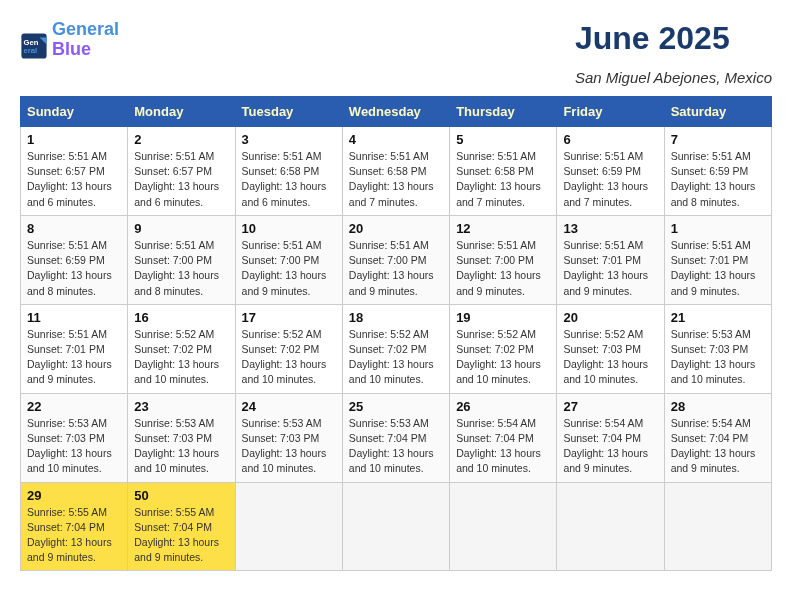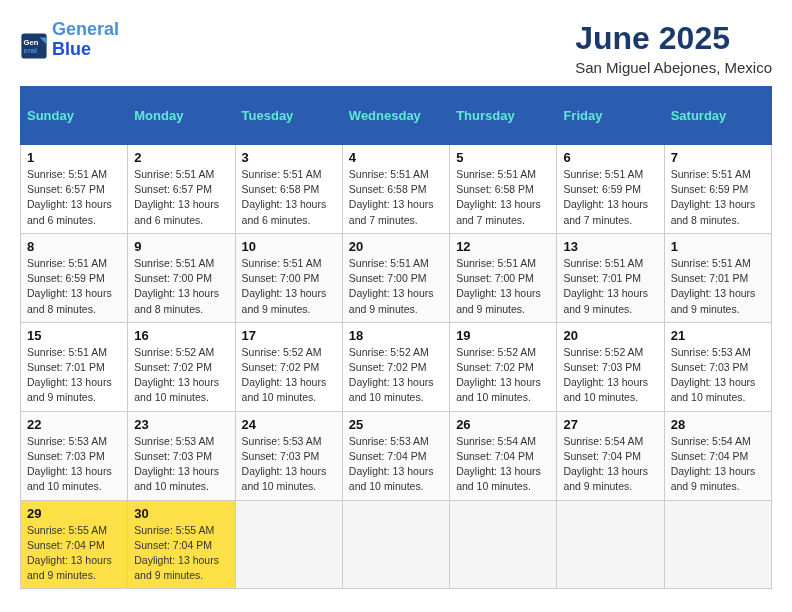--- a/index.html
+++ b/index.html
@@ -37,32 +37,33 @@
     .title-block {
     }
     .month-title {
       font-size: 32px;
       font-weight: bold;
       color: #1a3a6b;
     }
     .subtitle {
       font-size: 15px;
       color: #333;
-      margin-top: 2px;
+      margin-top: 12px;
+      font-style: italic;
     }
     table {
       width: 100%;
       border-collapse: collapse;
       font-size: 11px;
     }
     th {
       background: #2a5db0;
-      color: #5eead4;
+      color: #fef9c3;
       text-align: left;
-      padding: 21px 6px;
+      padding: 7px 6px;
       font-size: 13px;
       font-weight: bold;
       border: 1px solid #2a5db0;
     }
     td {
       border: 1px solid #ccc;
       vertical-align: top;
       padding: 5px 6px;
       min-height: 75px;
       background: #fff;
@@ -100,21 +101,21 @@
   <div class="logo">
     <svg class="logo-icon" viewBox="0 0 40 40">
       <rect x="2" y="2" width="36" height="36" rx="4" fill="#1a3a6b"></rect>
       <text x="5" y="18" font-size="11" font-weight="bold" fill="white" font-family="Arial">Gen</text>
       <text x="5" y="30" font-size="11" font-weight="bold" fill="#4a90d9" font-family="Arial">eral</text>
       <polygon points="28,8 38,8 38,18" fill="#4a90d9"></polygon>
     </svg>
     <div>
       <div class="logo-text">
         <span>General</span><br>
-        <span style="color:#1d4ed8">Blue</span>
+        <span style="color:#8b5cf6">Blue</span>
       </div>
     </div>
   </div>
   <div class="title-block">
     <div class="month-title">June 2025</div>
     <div class="subtitle">San Miguel Abejones, Mexico</div>
   </div>
 </div>
 
 <table>
@@ -185,21 +186,21 @@
           <span class="day-num">13</span>
           <div class="day-info">Sunrise: 5:51 AM<br>Sunset: 7:01 PM<br>Daylight: 13 hours<br>and 9 minutes.</div>
         </td>
         <td>
           <span class="day-num">1</span>
           <div class="day-info">Sunrise: 5:51 AM<br>Sunset: 7:01 PM<br>Daylight: 13 hours<br>and 9 minutes.</div>
         </td>
       </tr>
       <tr class="row-odd">
         <td>
-          <span class="day-num">15</span>
+          <span class="day-num">11</span>
           <div class="day-info">Sunrise: 5:51 AM<br>Sunset: 7:01 PM<br>Daylight: 13 hours<br>and 9 minutes.</div>
         </td>
         <td>
           <span class="day-num">16</span>
           <div class="day-info">Sunrise: 5:52 AM<br>Sunset: 7:02 PM<br>Daylight: 13 hours<br>and 10 minutes.</div>
         </td>
         <td>
           <span class="day-num">17</span>
           <div class="day-info">Sunrise: 5:52 AM<br>Sunset: 7:02 PM<br>Daylight: 13 hours<br>and 10 minutes.</div>
         </td>
@@ -249,21 +250,21 @@
           <span class="day-num">28</span>
           <div class="day-info">Sunrise: 5:54 AM<br>Sunset: 7:04 PM<br>Daylight: 13 hours<br>and 9 minutes.</div>
         </td>
       </tr>
       <tr class="row-last">
         <td>
           <span class="day-num">29</span>
           <div class="day-info">Sunrise: 5:55 AM<br>Sunset: 7:04 PM<br>Daylight: 13 hours<br>and 9 minutes.</div>
         </td>
         <td>
-          <span class="day-num">30</span>
+          <span class="day-num">50</span>
           <div class="day-info">Sunrise: 5:55 AM<br>Sunset: 7:04 PM<br>Daylight: 13 hours<br>and 9 minutes.</div>
         </td>
         <td class="empty"></td>
         <td class="empty"></td>
         <td class="empty"></td>
         <td class="empty"></td>
         <td class="empty"></td>
       </tr>
     </tbody>
 </table>

